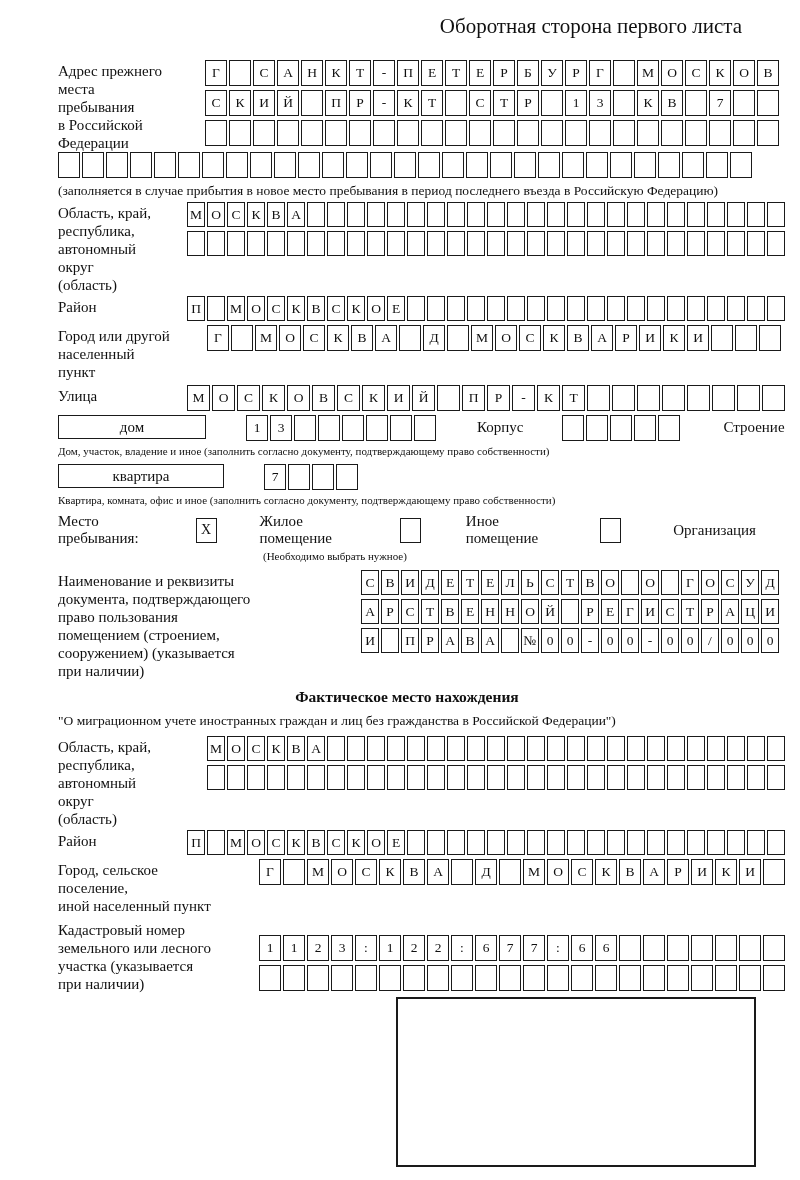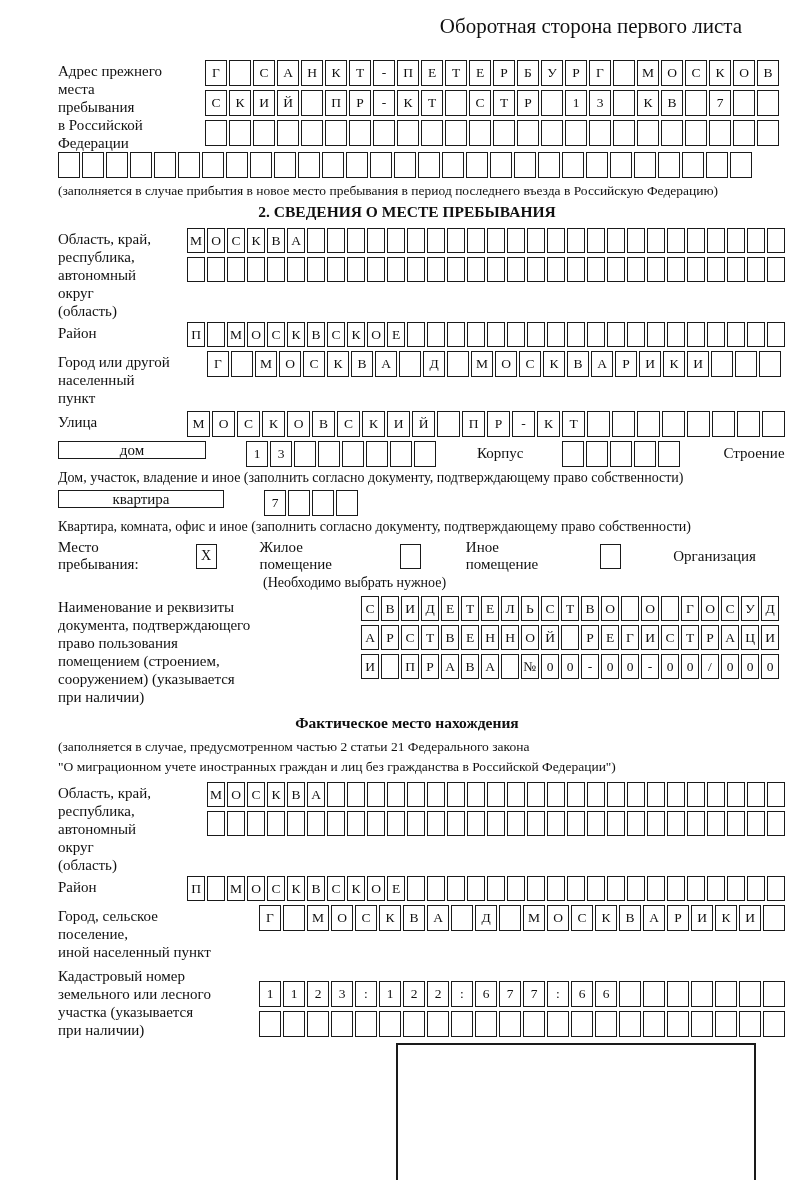--- a/index.html
+++ b/index.html
@@ -27,25 +27,25 @@
     flex: none; display: inline-flex; align-items: center; justify-content: center;
     border: 1.6px solid #1a1a1a; background: #fff;
     height: 26px; width: 22px; margin-right: 2px;
     font-size: 13.5px; line-height: 1;
   }
   .g-sm .cell { width: 18px; height: 25px; }
   .g-lg .cell { width: 23px; }
   .mb4 { margin-bottom: 4px; }
 
   .note-c { text-align: left; font-size: 13.5px; line-height: 17px; margin: 2px 0 3px 0; }
-  .note-l { font-size: 14px; line-height: 17px; margin: 2px 0 4px 0; }
+  .note-l { font-size: 11px; line-height: 17px; margin: 2px 0 4px 0; }
   .h-sec { text-align: center; font-weight: bold; font-size: 15.5px; margin: 4px 0 7px 0; }
 
   .wbox {
-    border: 1.6px solid #1a1a1a; height: 18px; flex: none;
+    border: 1.6px solid #1a1a1a; height: 24px; flex: none;
     display: flex; align-items: center; justify-content: center; font-size: 15px;
   }
   .ilabel { padding-top: 4px; flex: none; }
 
   .chk {
     flex: none; display: inline-flex; align-items: center; justify-content: center;
     border: 1.6px solid #1a1a1a; width: 21px; height: 25px; font-size: 14px;
   }
   .stamp-wrap { margin-left: 338px; width: 360px; margin-top: 2px; }
   .stamp-box { border: 2px solid #1a1a1a; height: 170px; width: 360px; background: #fff; }
@@ -169,21 +169,20 @@
       <span class="cell"></span>
       <span class="cell"></span>
       <span class="cell"></span>
       <span class="cell"></span>
       <span class="cell"></span>
       <span class="cell"></span>
       <span class="cell"></span>
     </div>
   <div class="note-c">(заполняется в случае прибытия в новое место пребывания в период последнего въезда в Российскую Федерацию)</div>
 
-  <div class="h-sec">2. СВЕДЕНИЯ О МЕСТЕ ПРЕБЫВАНИЯ</div>
 
   <div class="frow">
     <div class="flabel w96">Область, край,
 республика,
 автономный
 округ (область)</div>
     <div class="gstack">
       <div class="grid g-sm">
           <span class="cell">М</span>
           <span class="cell">О</span>
@@ -474,21 +473,20 @@
           <span class="cell">0</span>
           <span class="cell">/</span>
           <span class="cell">0</span>
           <span class="cell">0</span>
           <span class="cell">0</span>
         </div>
     </div>
   </div>
 
   <div class="h-sec" style="margin-top:8px;margin-bottom:6px">Фактическое место нахождения</div>
-  <div class="note-c">(заполняется в случае, предусмотренном частью 2 статьи 21 Федерального закона</div>
   <div class="note-c" style="margin-bottom:7px">"О миграционном учете иностранных граждан и лиц без гражданства в Российской Федерации")</div>
 
   <div class="frow">
     <div class="flabel w116">Область, край,
 республика,
 автономный округ
 (область)</div>
     <div class="gstack">
       <div class="grid g-sm">
           <span class="cell">М</span>

